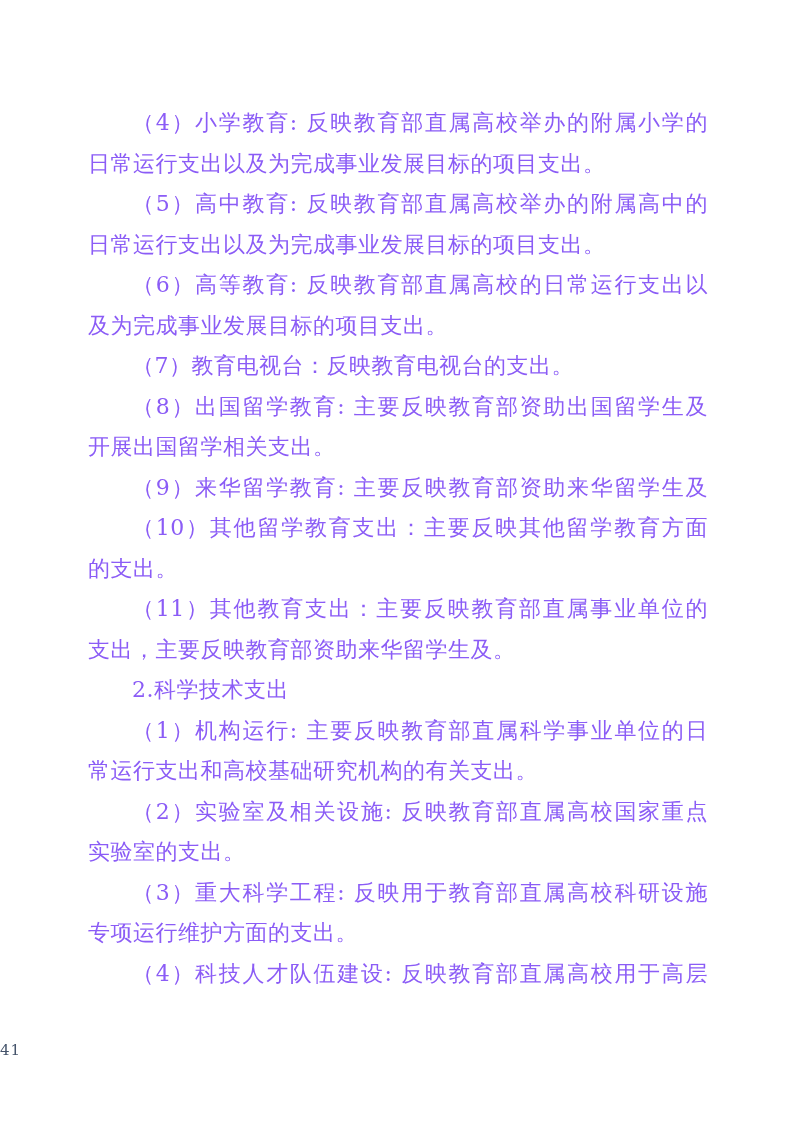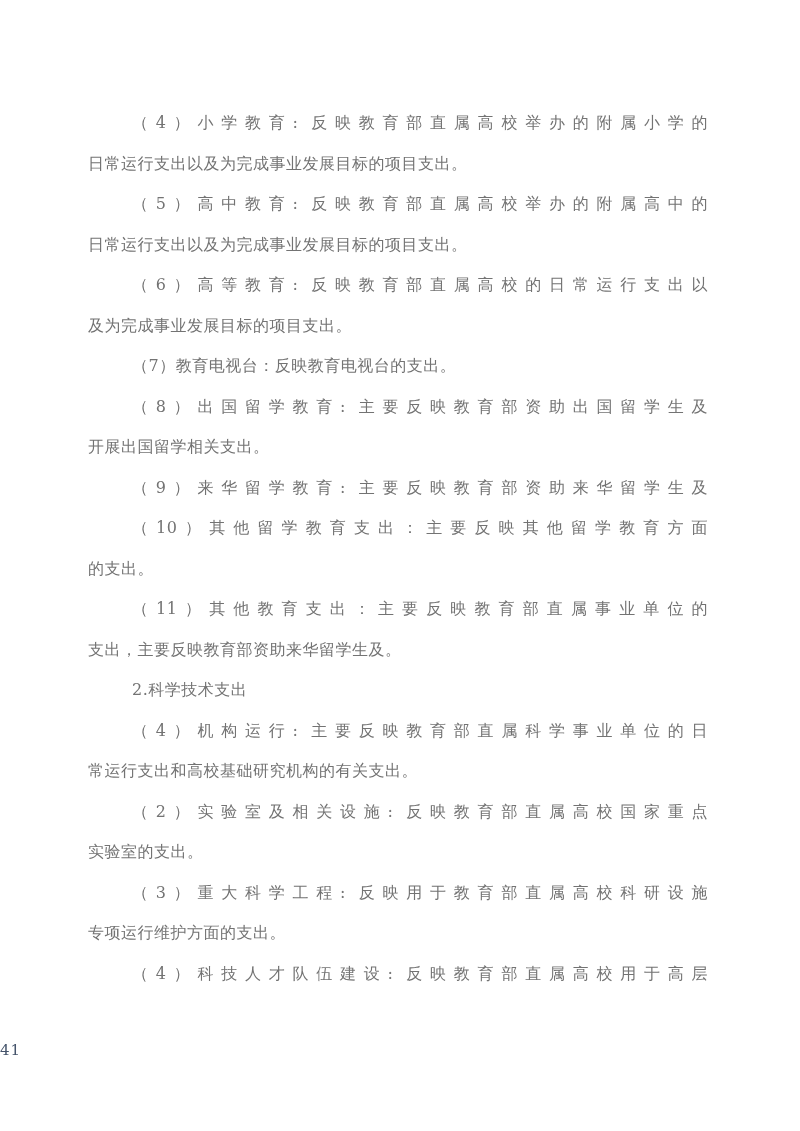--- a/index.html
+++ b/index.html
@@ -15,24 +15,24 @@
     overflow: hidden;
     font-family: "DejaVu Serif", "Liberation Serif", serif;
   }
   .text-block {
     position: absolute;
     left: 88px;
     top: 103px;
     width: 620px;
   }
   .line {
-    font-size: 16px;
+    font-size: 22px;
     line-height: 40.5px;
     min-height: 40.5px;
-    color: #737373;
+    color: #8b5cf6;
     text-align: left;
     letter-spacing: 0.5px;
   }
   .line.indent {
     text-indent: 44px;
   }
   .line.fill {
     text-align: justify;
     text-align-last: justify;
   }
@@ -62,21 +62,21 @@
       <div class="line">及为完成事业发展目标的项目支出。</div>
       <div class="line indent">（7）教育电视台：反映教育电视台的支出。</div>
       <div class="line indent fill">（8）出国留学教育: 主要反映教育部资助出国留学生及</div>
       <div class="line">开展出国留学相关支出。</div>
       <div class="line indent fill">（9）来华留学教育: 主要反映教育部资助来华留学生及</div>
       <div class="line indent fill">（10）其他留学教育支出：主要反映其他留学教育方面</div>
       <div class="line">的支出。</div>
       <div class="line indent fill">（11）其他教育支出：主要反映教育部直属事业单位的</div>
       <div class="line">支出，主要反映教育部资助来华留学生及。</div>
       <div class="line indent">2.科学技术支出</div>
-      <div class="line indent fill">（4）机构运行: 主要反映教育部直属科学事业单位的日</div>
+      <div class="line indent fill">（1）机构运行: 主要反映教育部直属科学事业单位的日</div>
       <div class="line">常运行支出和高校基础研究机构的有关支出。</div>
       <div class="line indent fill">（2）实验室及相关设施: 反映教育部直属高校国家重点</div>
       <div class="line">实验室的支出。</div>
       <div class="line indent fill">（3）重大科学工程: 反映用于教育部直属高校科研设施</div>
       <div class="line">专项运行维护方面的支出。</div>
       <div class="line indent fill">（4）科技人才队伍建设: 反映教育部直属高校用于高层</div>
     </main>
   <footer class="page-footer">
     <span class="page-number">41</span>
   </footer>

